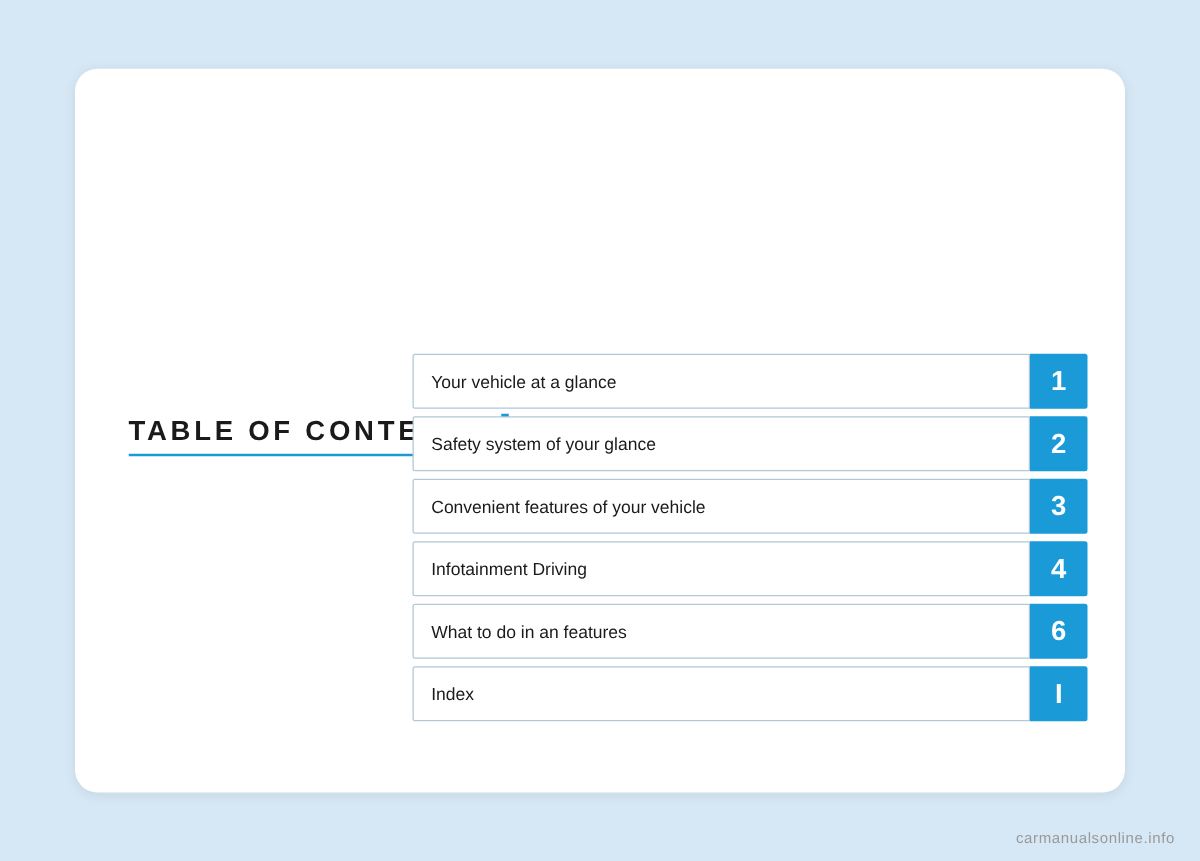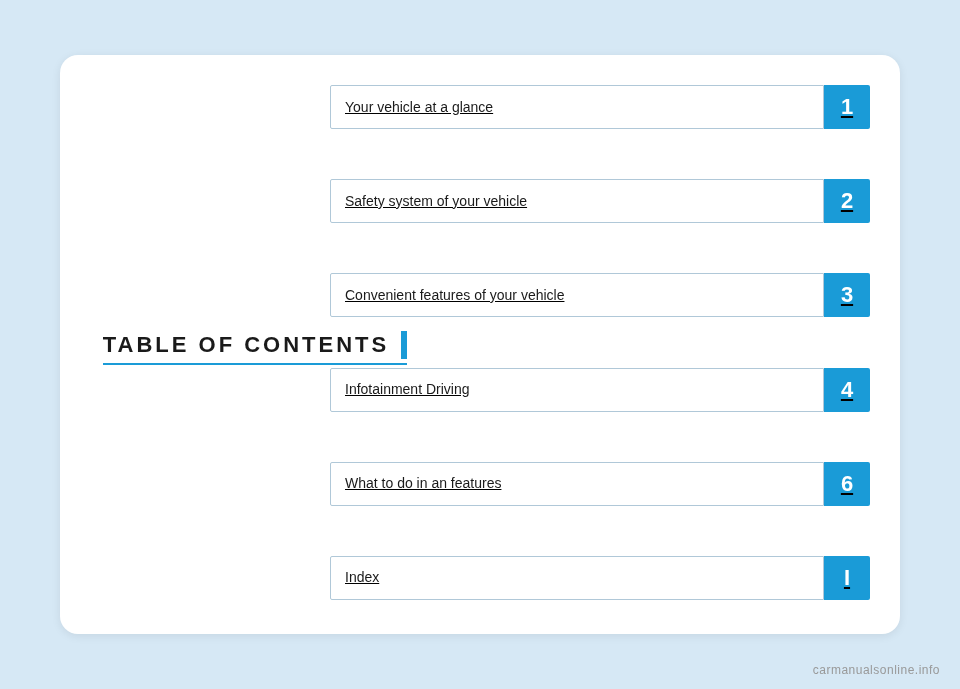--- a/index.html
+++ b/index.html
@@ -71,36 +71,35 @@
       display: inline-block;
       margin-left: 4px;
     }
 
     .right-panel {
       position: absolute;
       right: 0;
       top: 0;
       width: 570px;
       height: 100%;
-      padding: 30px 30px 34px 0;
+      padding: 30px 30px 46px 0;
       display: flex;
       flex-direction: column;
-      justify-content: space-between;
+      justify-content: flex-end;
       gap: 0;
-      text-decoration: underline;
     }
 
     .toc-row {
       display: flex;
       align-items: stretch;
       margin-bottom: 6px;
     }
 
     .toc-row:last-child {
-      margin-bottom: 0;
+      margin-bottom: 11px;
     }
 
     .toc-label {
       flex: 1;
       border: 1.5px solid #b0c8d8;
       padding: 10px 14px;
       font-size: 14px;
       color: #1a1a1a;
       background: #fff;
       display: flex;
@@ -147,21 +146,21 @@
       </div>
     </div>
 
     <div class="right-panel">
 
     <div class="toc-row">
           <div class="toc-label">Your vehicle at a glance</div>
           <div class="toc-number">1</div>
         </div>
         <div class="toc-row">
-          <div class="toc-label">Safety system of your vehicle</div>
+          <div class="toc-label">Safety system of your glance</div>
           <div class="toc-number">2</div>
         </div>
         <div class="toc-row">
           <div class="toc-label">Convenient features of your vehicle</div>
           <div class="toc-number">3</div>
         </div>
         <div class="toc-row">
           <div class="toc-label">Infotainment Driving</div>
           <div class="toc-number">4</div>
         </div>

